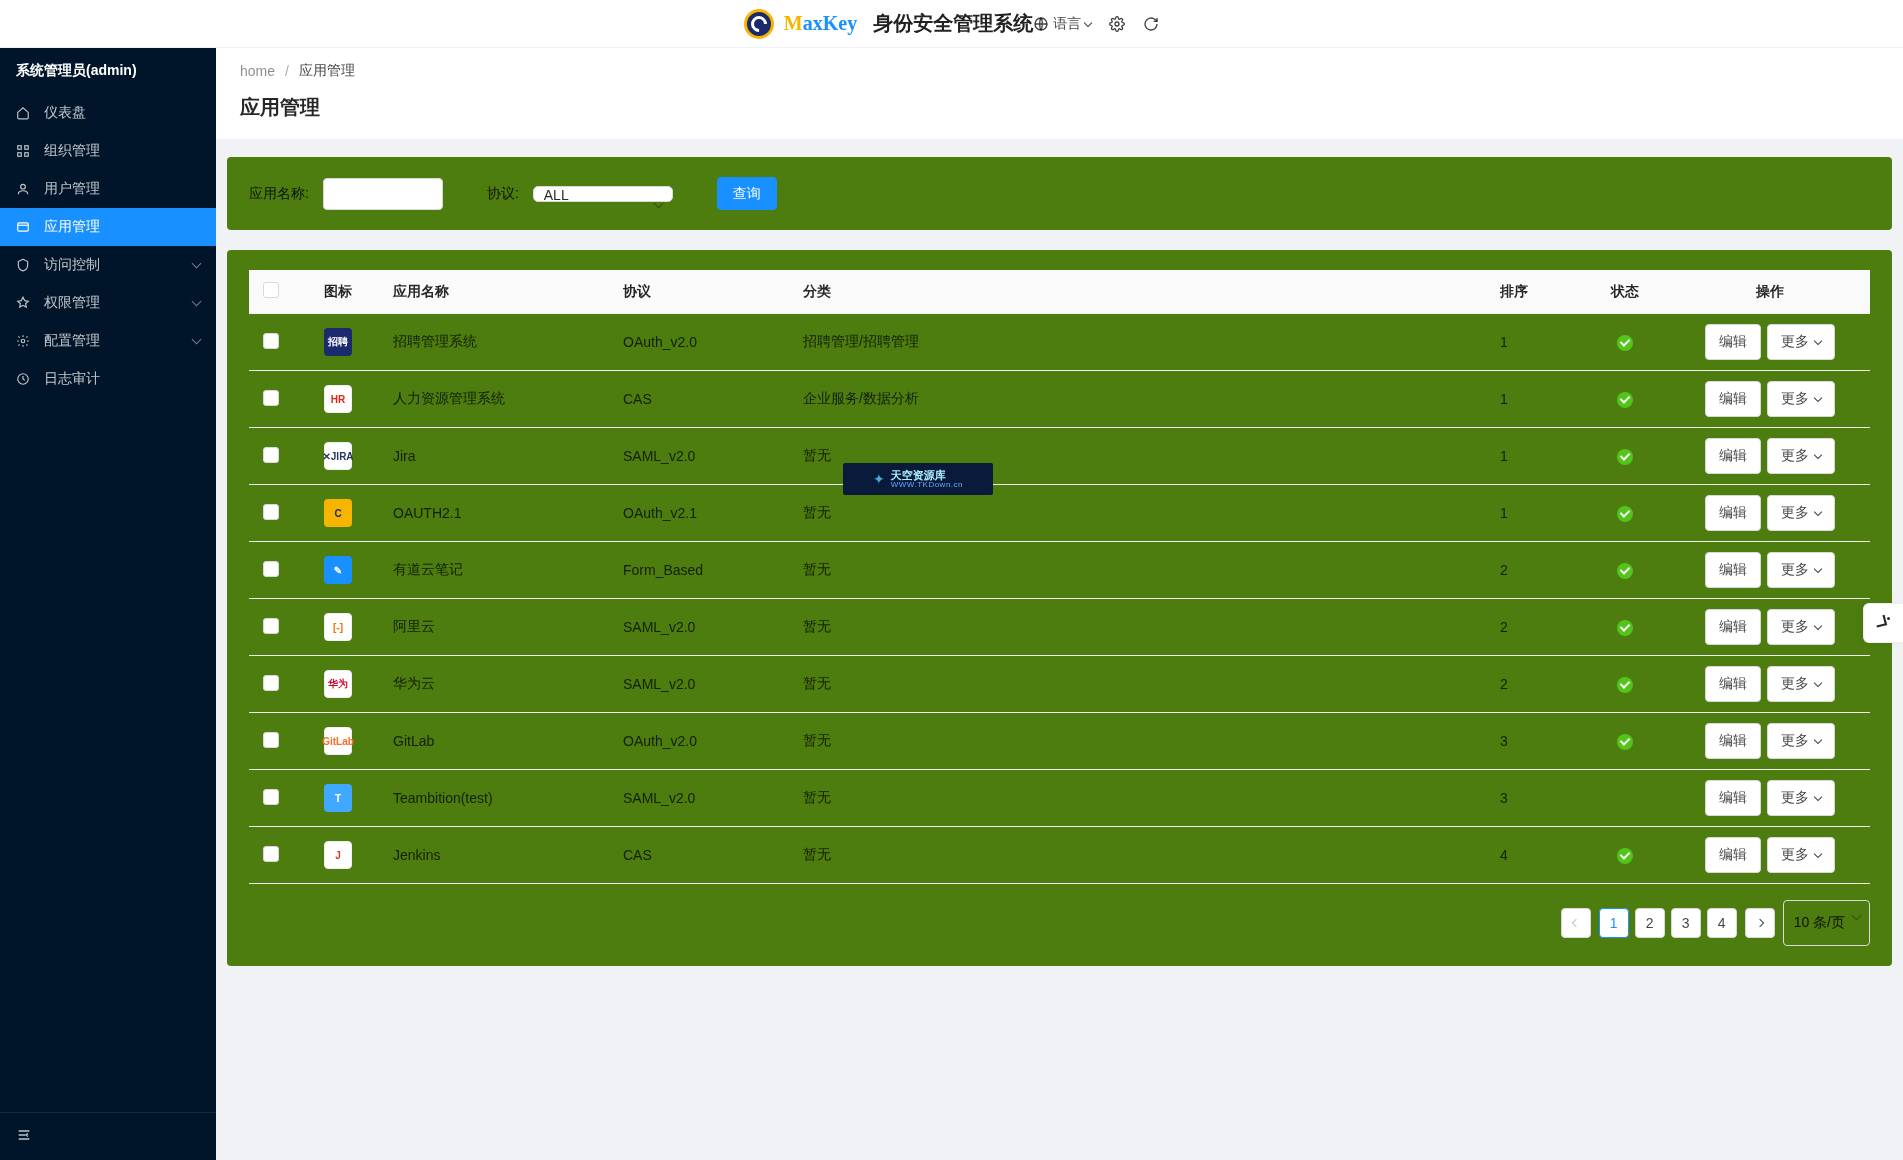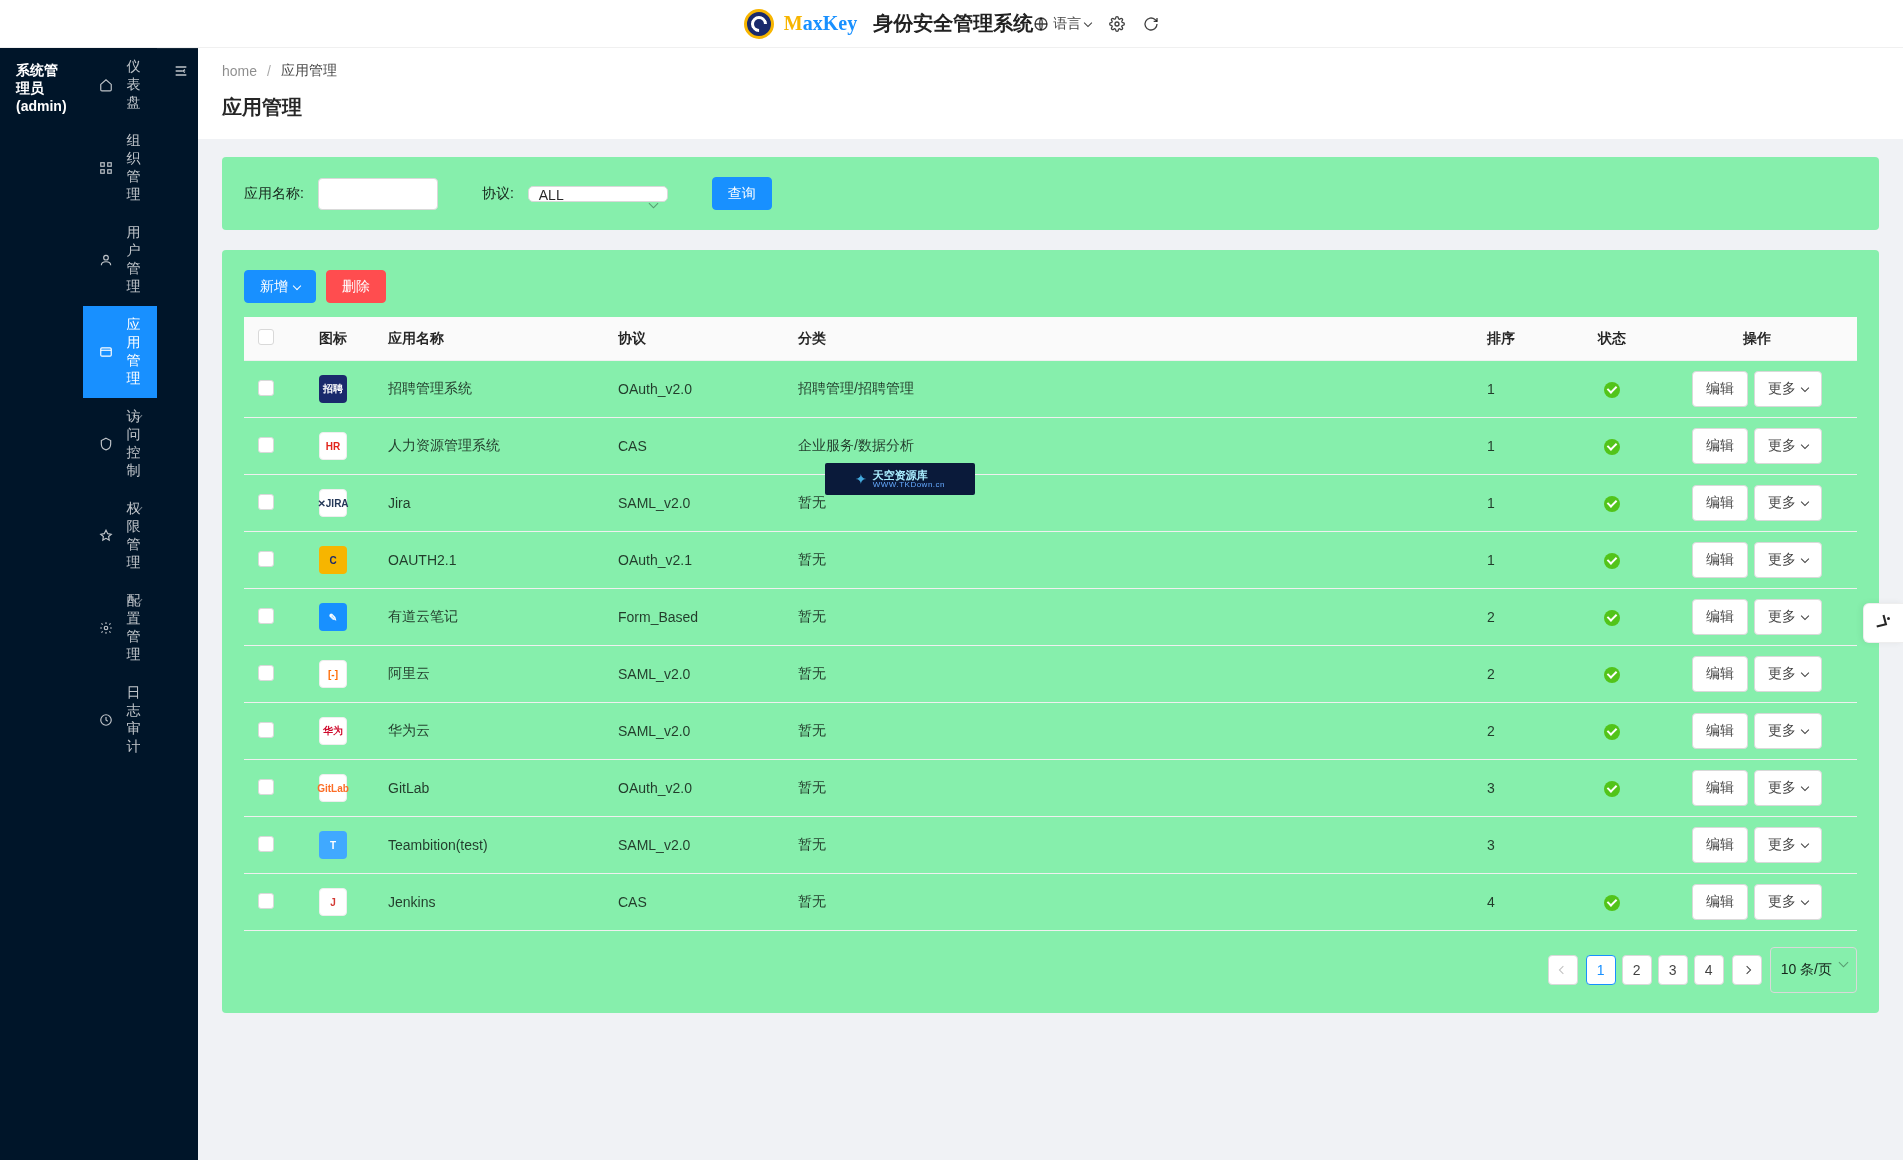--- a/index.html
+++ b/index.html
@@ -13,39 +13,39 @@
 .logo-text { font-family: Georgia, serif; font-size: 20px; font-weight: 600; }
 .logo-text .m { color: #f7b500; }
 .logo-text .rest { color: #1890ff; }
 .sys-title { font-size: 20px; font-weight: 600; color: #222; margin-left: 6px; }
 .header-right { display: flex; align-items: center; gap: 18px; }
 .lang-btn { display: flex; align-items: center; gap: 4px; cursor: pointer; color: rgba(0,0,0,0.75); }
 .hdr-icon { width: 16px; height: 16px; cursor: pointer; color: rgba(0,0,0,0.75); display: flex; align-items: center; justify-content: center; }
 
 
 .layout { display: flex; min-height: calc(100vh - 48px); }
-.sidebar { width: 198px; background: #001529; color: rgba(255,255,255,0.65); display: flex; flex-direction: row; }
+.sidebar { width: 216px; background: #001529; color: rgba(255,255,255,0.65); display: flex; flex-direction: column; }
 .user-label { padding: 14px 16px; color: #fff; font-weight: 600; font-size: 14px; }
 .menu { flex: 1; }
 .menu-item { padding: 10px 16px; display: flex; align-items: center; gap: 14px; cursor: pointer; color: rgba(255,255,255,0.75); position: relative; }
 .menu-item.active { background: #1890ff; color: #fff; }
 .menu-item.has-sub::after { content: ""; position: absolute; right: 16px; width: 6px; height: 6px; border-right: 1px solid rgba(255,255,255,0.45); border-bottom: 1px solid rgba(255,255,255,0.45); transform: rotate(45deg); top: 14px; }
 .menu-icon { width: 14px; height: 14px; display: flex; align-items: center; justify-content: center; flex-shrink: 0; }
 .collapse-trigger { padding: 14px 16px; cursor: pointer; color: rgba(255,255,255,0.75); border-top: 1px solid rgba(255,255,255,0.08); }
 
 
 .content { flex: 1; padding: 0; }
 .breadcrumb { padding: 14px 24px 10px; color: rgba(0,0,0,0.45); display: flex; gap: 10px; align-items: center; }
 .breadcrumb .sep { color: rgba(0,0,0,0.35); }
 .breadcrumb .cur { color: rgba(0,0,0,0.75); }
 .page-title { padding: 4px 24px 18px; font-size: 20px; font-weight: 600; color: rgba(0,0,0,0.85); background: transparent; }
 .breadcrumb, .page-title { background: #fff; }
 .page-head-wrap { background: #fff; margin-bottom: 18px; }
 
-.panel { margin: 0 24px 20px; background: #86efac; border-radius: 4px; padding: 20px 22px; }
+.panel { margin: 0 11px 20px; background: #4d7c0f; border-radius: 4px; padding: 20px 22px; }
 .search-row { display: flex; align-items: center; gap: 14px; }
 .lbl { color: rgba(0,0,0,0.85); }
 .inp { height: 32px; border: 1px solid #d9d9d9; border-radius: 4px; padding: 0 10px; width: 120px; outline: none; }
 .sel { height: 16px; border: 1px solid #d9d9d9; border-radius: 5px; padding: 0 28px 0 10px; min-width: 140px; position: relative; cursor: pointer; display: flex; align-items: flex-start; background: #fff; }
 .sel::after { content: ""; position: absolute; right: 10px; top: 13px; width: 6px; height: 6px; border-right: 1px solid rgba(0,0,0,0.35); border-bottom: 1px solid rgba(0,0,0,0.35); transform: rotate(45deg); }
 .btn { height: 33px; border: 1px solid #d9d9d9; border-radius: 4px; background: #fff; padding: 0 15px; cursor: pointer; font-size: 14px; display: inline-flex; align-items: center; gap: 4px; }
 .btn-primary { background: #1890ff; border-color: #1890ff; color: #fff; }
 .btn-danger { background: #ff4d4f; border-color: #ff4d4f; color: #fff; }
 .btn-sm { height: 36px; padding: 0 13px; color: rgba(0,0,0,0.75); }
 .btn .caret { width: 6px; height: 6px; border-right: 1px solid currentColor; border-bottom: 1px solid currentColor; transform: rotate(45deg); margin-top: -2px; margin-left: 2px; }
@@ -221,29 +221,20 @@
         <div class="sel">
             <span>ALL</span>
           </div>
         <button class="btn btn-primary" style="margin-left:30px">
             <span>查询</span>
           </button>
       </div>
     </div>
 
     <div class="panel">
-      <div class="toolbar">
-        <button class="btn btn-primary">
-            <span>新增</span>
-            <span class="caret"></span>
-          </button>
-        <button class="btn btn-danger">
-            <span>删除</span>
-          </button>
-      </div>
 
       <table class="tbl">
         <thead>
           <tr>
             <th class="c" style="width:44px"><span class="chk"></span></th>
             <th class="c" style="width:90px">图标</th>
             <th style="width:230px">应用名称</th>
             <th style="width:180px">协议</th>
             <th>分类</th>
             <th style="width:90px">排序</th>

